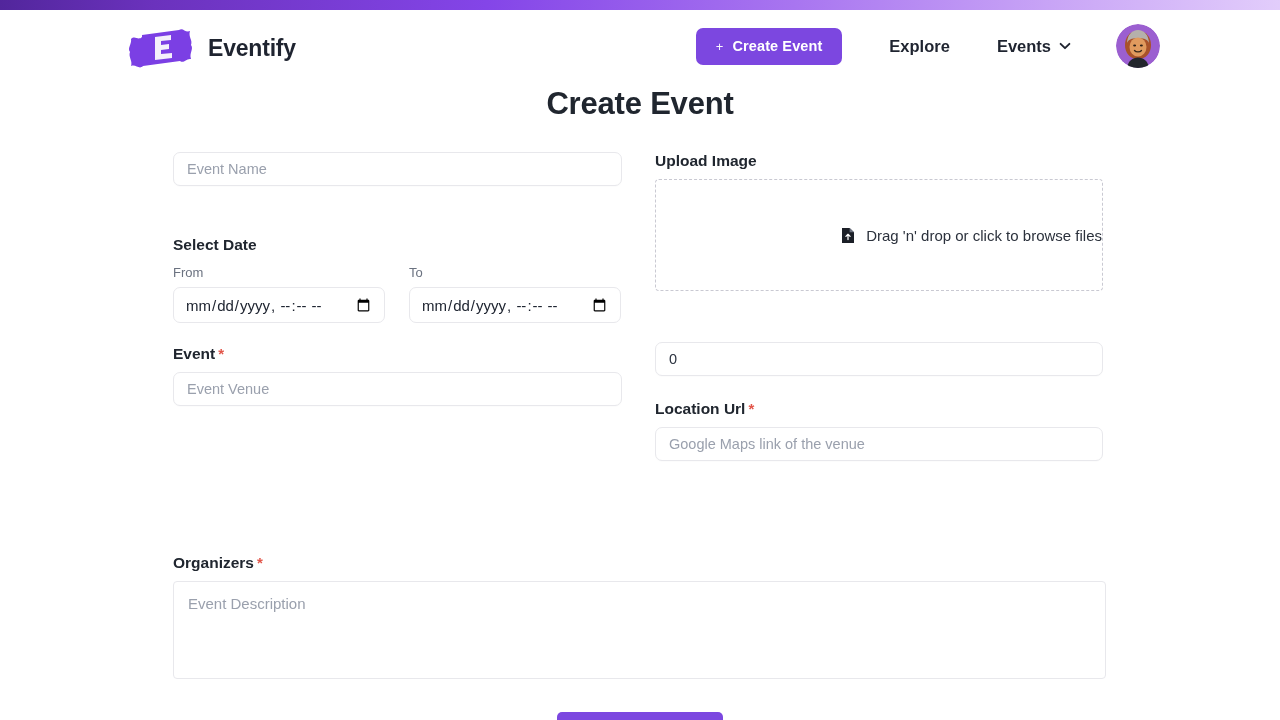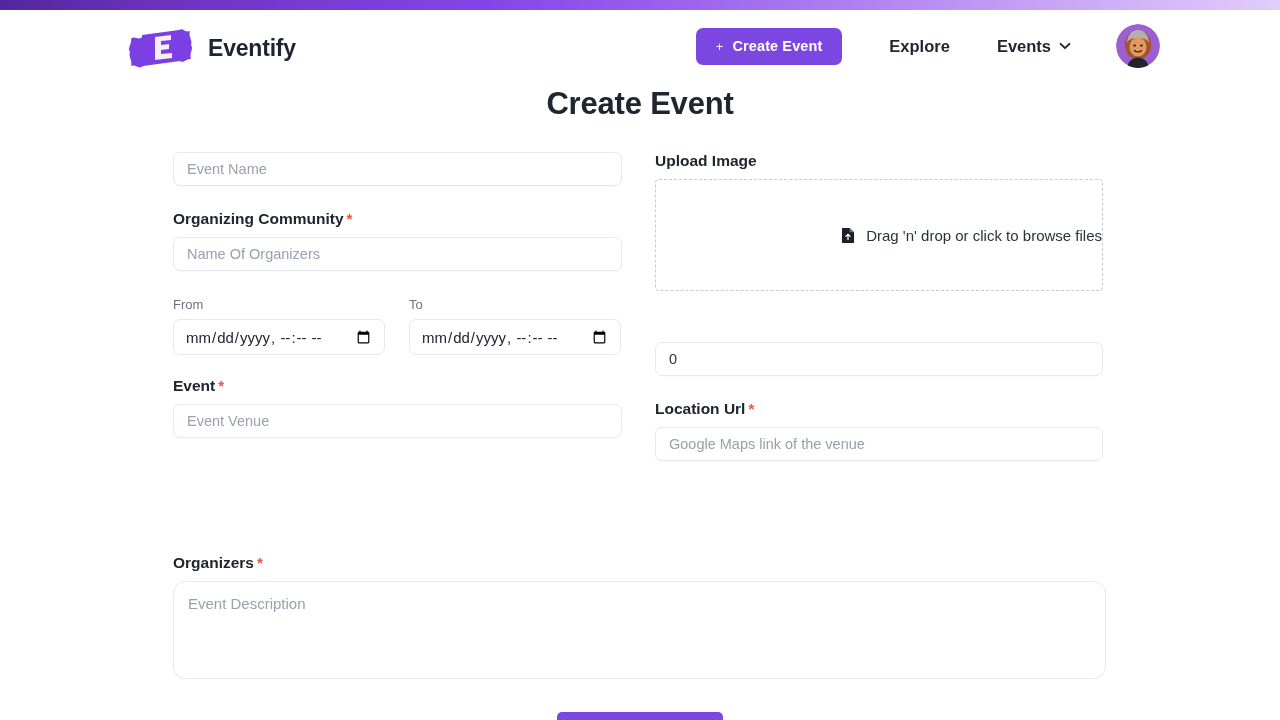--- a/index.html
+++ b/index.html
@@ -110,21 +110,21 @@
   .dropzone {
     width: 448px; height: 112px;
     border: 1px dashed #c9c9d2; border-radius: 4px;
     display: flex; align-items: center; justify-content: flex-end;
     gap: 11px; cursor: pointer; background: #fff;
   }
   .dz-text { font-size: 15px; color: #2b313c; }
 
   textarea.desc {
     width: 933px; height: 98px;
-    border: 1px solid #e8e8ec; border-radius: 12px;
+    border: 1px solid #e8e8ec; border-radius: 4px;
     padding: 13px 14px; resize: none;
     font-size: 15px; color: #2c3340;
     font-family: "Liberation Sans", sans-serif;
     outline: none; background: #fff;
   }
   textarea.desc::placeholder { color: #9aa0ad; }
 
   .submit-row { text-align: center; margin-top: 29px; }
   .btn-submit {
     width: 166px; height: 44px;
@@ -186,30 +186,25 @@
 <div class="form-wrap" style="height:420px; margin-top:30px;">
 
   <div class="col-left">
 
     <div>
       <input class="input" type="text" placeholder="Event Name" style="">
     </div>
 
     <div style="height:24px"></div>
 
-    <div>
-      <label class="field-label">
-        <span>Organizing Community</span><span class="req">*</span>
-      </label>
-      <input class="input" type="text" placeholder="Name Of Organizers" style="">
-    </div>
 
     <div style="height:26px"></div>
 
     <div>
+      <label class="field-label" style="margin-bottom:11px;">Select Date</label>
       <div class="date-row">
         <div class="date-cell">
           <span class="sub-label">From</span>
           <input class="input-date" type="datetime-local" style="">
         </div>
         <div class="date-cell">
           <span class="sub-label">To</span>
           <input class="input-date" type="datetime-local" style="">
         </div>
       </div>

